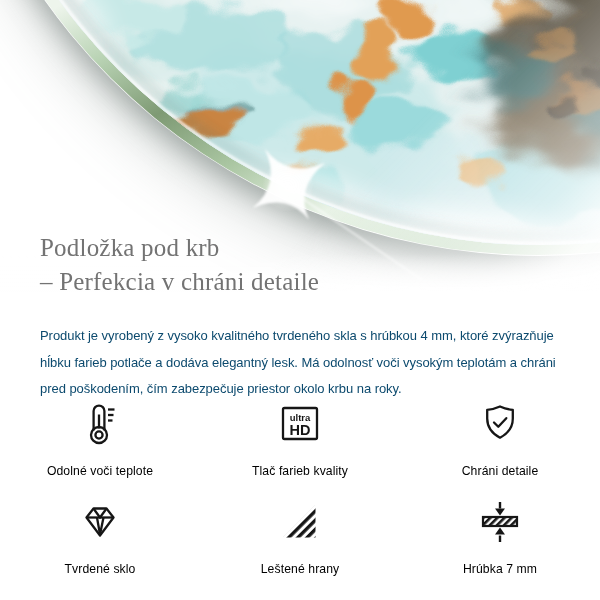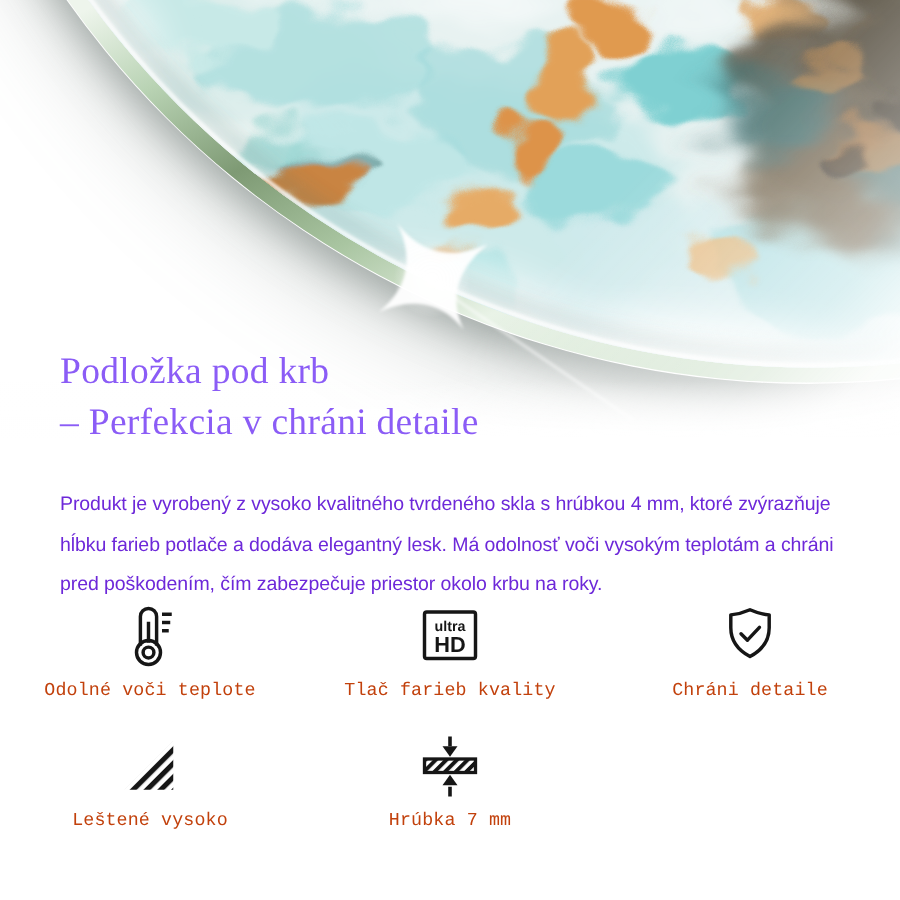--- a/index.html
+++ b/index.html
@@ -14,30 +14,30 @@
         background:linear-gradient(152deg,#eef5ec 6%,#b9d3b4 18%,#7e9a74 32%,#a9c5a1 46%,#e9f3e7 62%,#cfe2cc 80%);}
   .marble{position:absolute;inset:0;clip-path:circle(597px at 541px -352px);background:#f3f8f8;}
   .fade{position:absolute;inset:0;pointer-events:none;
         background:linear-gradient(315deg,#ffffff 0%,rgba(255,255,255,.9) 8%,rgba(255,255,255,.55) 16%,rgba(255,255,255,0) 40%);}
   .fade-bottom{position:absolute;left:0;bottom:0;width:600px;height:46px;pointer-events:none;
         background:linear-gradient(to top,#ffffff 18%,rgba(255,255,255,0));}
   .sparkle{position:absolute;left:180px;top:120px;pointer-events:none;}
   
   .content{position:absolute;inset:0;z-index:5;}
   .title{position:absolute;left:40px;top:231px;margin:0;font-family:"Liberation Serif","DejaVu Serif",serif;
-        font-weight:400;font-size:25px;line-height:34px;color:#8b5cf6;letter-spacing:.2px;}
+        font-weight:400;font-size:25px;line-height:34px;color:#737373;letter-spacing:.2px;}
   .title span{display:block;}
   .desc{position:absolute;left:40px;top:310px;width:537px;font-size:13px;line-height:26.5px;
-        color:#6d28d9;letter-spacing:-0.05px;}
+        color:#0c4a6e;letter-spacing:-0.05px;}
   
   .grid{position:absolute;left:0;top:402px;width:600px;display:grid;
         grid-template-columns:repeat(3,200px);row-gap:22px;justify-items:center;}
   .feature{display:flex;flex-direction:column;align-items:center;width:190px;text-align:center;}
   .ficon{height:44px;display:flex;align-items:flex-end;}
-  .flabel{margin-top:7px;font-size:12.2px;color:#c2410c;letter-spacing:.1px;white-space:nowrap;font-family:Liberation Mono, monospace;}
+  .flabel{margin-top:18px;font-size:12.2px;color:#000000;letter-spacing:.1px;white-space:nowrap;}
   .ic{stroke:#161616;fill:none;stroke-width:2.3;}
   svg text{font-family:"Liberation Sans",sans-serif;fill:#161616;}
 </style>
 </head>
 <body>
 
 <svg width="0" height="0" style="position:absolute" aria-hidden="true">
   <defs>
     <pattern id="hatchA" width="6.5" height="6.5" patternUnits="userSpaceOnUse" patternTransform="rotate(45)">
       <rect width="6.5" height="6.5" fill="#ffffff"></rect>
@@ -201,28 +201,39 @@
       <div class="feature">
         <div class="ficon">
           <svg width="44" height="44" viewBox="0 0 44 44">
             <path class="ic" stroke-linejoin="round" d="M22,4.5 C26,6.3 30.5,7.5 34.8,7.9 V16.5 C34.8,25.8 29.7,31.6 22,35.7 C14.3,31.6 9.2,25.8 9.2,16.5 V7.9 C13.5,7.5 18,6.3 22,4.5 Z"></path>
             <path class="ic" stroke-width="2.6" stroke-linecap="round" stroke-linejoin="round" d="M16,20.5 L20.3,24.8 L28.3,16.2"></path>
           </svg>
         </div>
         <span class="flabel">Chráni detaile</span>
       </div>
 
+      <div class="feature">
+        <div class="ficon">
+          <svg width="44" height="44" viewBox="0 0 44 44">
+            <path class="ic" stroke-width="2.2" stroke-linejoin="round" d="M8.5,17.5 L15.5,8.5 H28.5 L35.5,17.5 L22,35.5 Z"></path>
+            <path class="ic" stroke-width="1.9" d="M8.5,17.5 H35.5"></path>
+            <path class="ic" stroke-width="1.9" stroke-linejoin="round" d="M15.5,8.5 L22,17.5 L28.5,8.5"></path>
+            <path class="ic" stroke-width="1.7" d="M19,17.5 L22,34.5 M25.5,17.5 L22,34.5"></path>
+          </svg>
+        </div>
+        <span class="flabel">Tvrdené sklo</span>
+      </div>
 
       <div class="feature">
         <div class="ficon">
           <svg width="44" height="44" viewBox="0 0 44 44">
             <path d="M5,37.5 L37.5,37.5 L37.5,5 Z" fill="url(#hatchA)"></path>
           </svg>
         </div>
-        <span class="flabel">Leštené vysoko</span>
+        <span class="flabel">Leštené hrany</span>
       </div>
 
       <div class="feature">
         <div class="ficon">
           <svg width="44" height="44" viewBox="0 0 44 44">
             <rect x="5" y="17" width="34" height="9" fill="url(#hatchB)" stroke="#161616" stroke-width="2.2"></rect>
             <line x1="22" y1="2" x2="22" y2="8.5" stroke="#161616" stroke-width="2.4"></line>
             <path d="M22,15.5 L17,8.5 H27 Z" fill="#161616"></path>
             <line x1="22" y1="42" x2="22" y2="35.5" stroke="#161616" stroke-width="2.4"></line>
             <path d="M22,27.5 L17,34.5 H27 Z" fill="#161616"></path>

